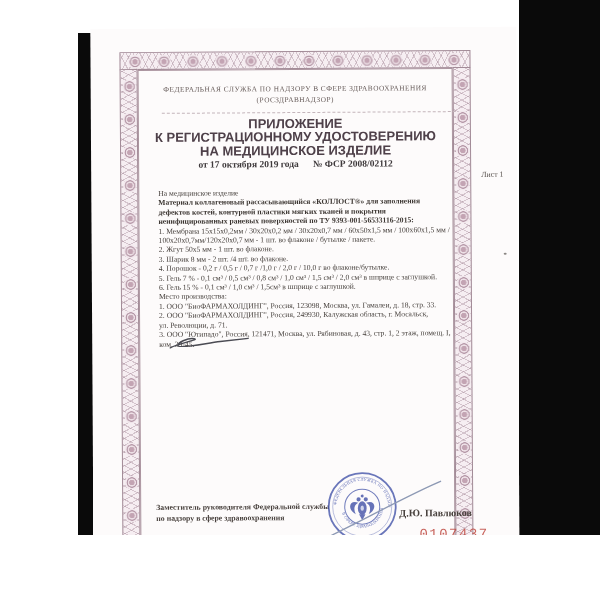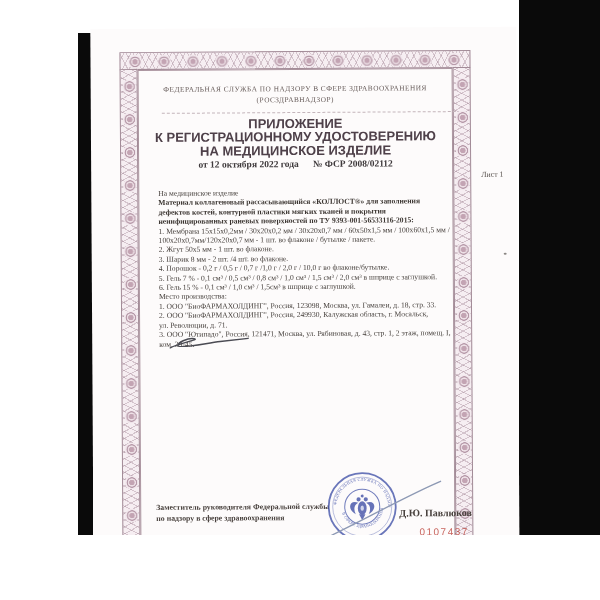--- a/index.html
+++ b/index.html
@@ -50,22 +50,22 @@
   
   .bodytext{position:absolute;left:67px;top:160px;width:300px;
             font-size:7.6px;line-height:9.4px;color:#443e3a;}
   .ln{white-space:nowrap;}
   .b{font-weight:bold;color:#3b3531;}
   
   .postext{position:absolute;left:63px;top:473px;font-size:7.8px;font-weight:bold;
            line-height:11px;color:#48413d;}
   .name{position:absolute;left:306px;top:480px;font-size:10px;font-weight:bold;
         color:#48413d;white-space:nowrap;}
-  .serial{position:absolute;left:326px;top:499px;font-family:Liberation Sans, sans-serif;
-          font-size:10px;letter-spacing:1.5px;color:#bf4a42;opacity:.85;}
+  .serial{position:absolute;left:326px;top:499px;font-family:Liberation Mono, monospace;
+          font-size:14px;letter-spacing:1.5px;color:#bf4a42;opacity:.85;}
   .stampbox{position:absolute;left:231px;top:441px;width:76px;height:76px;opacity:.88;}
   .sigline{position:absolute;left:212px;top:450px;width:140px;height:72px;}
   .squiggle{position:absolute;left:72px;top:306px;width:92px;height:20px;}
   .speck{position:absolute;left:412px;top:226px;width:3px;height:2px;background:#8a8683;border-radius:50%;}
 </style>
 </head>
 <body>
 
 <div class="canvas">
 
@@ -83,21 +83,21 @@
 
     <div class="ctr agency a1">ФЕДЕРАЛЬНАЯ СЛУЖБА ПО НАДЗОРУ В СФЕРЕ ЗДРАВООХРАНЕНИЯ</div>
     <div class="ctr agency a2">(РОСЗДРАВНАДЗОР)</div>
     <div class="dashline"></div>
 
     <div class="ctr title t1">ПРИЛОЖЕНИЕ</div>
     <div class="ctr title t2">К РЕГИСТРАЦИОННОМУ УДОСТОВЕРЕНИЮ</div>
     <div class="ctr title t3">НА МЕДИЦИНСКОЕ ИЗДЕЛИЕ</div>
 
     <div class="daterow">
-      <span>от 12 октября 2022 года</span>
+      <span>от 17 октября 2019 года</span>
       <span>№  ФСР 2008/02112</span>
     </div>
     <div class="sheet">Лист 1</div>
 
     <div class="bodytext">
       <div class="ln">На медицинское изделие</div>
       <div class="ln b">Материал коллагеновый рассасывающийся «КОЛЛОСТ®» для заполнения</div>
       <div class="ln b">дефектов костей, контурной пластики мягких тканей и покрытия</div>
       <div class="ln b">неинфицированных раневых поверхностей по ТУ 9393-001-56533116-2015:</div>
       <div class="ln">1. Мембрана 15х15х0,2мм / 30х20х0,2 мм / 30х20х0,7 мм / 60х50х1,5 мм / 100х60х1,5 мм /</div>

